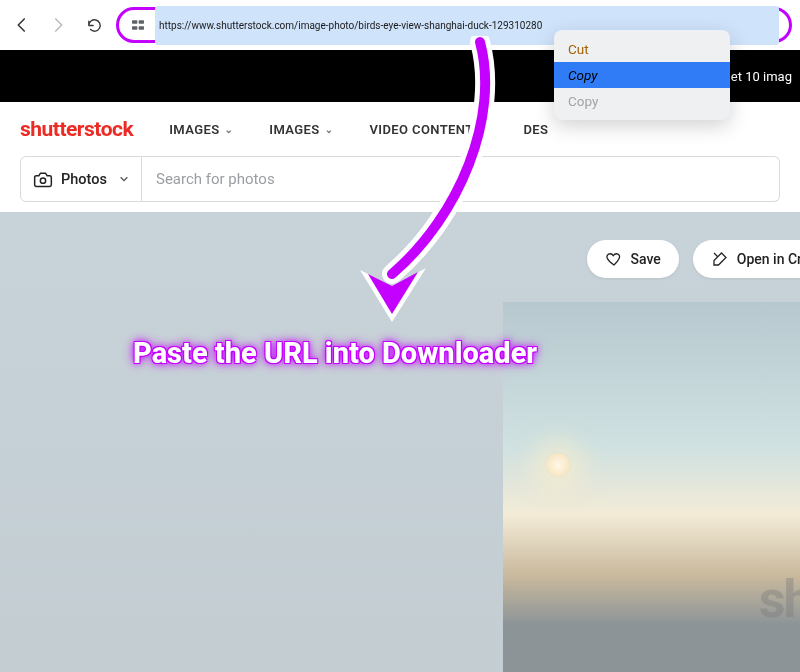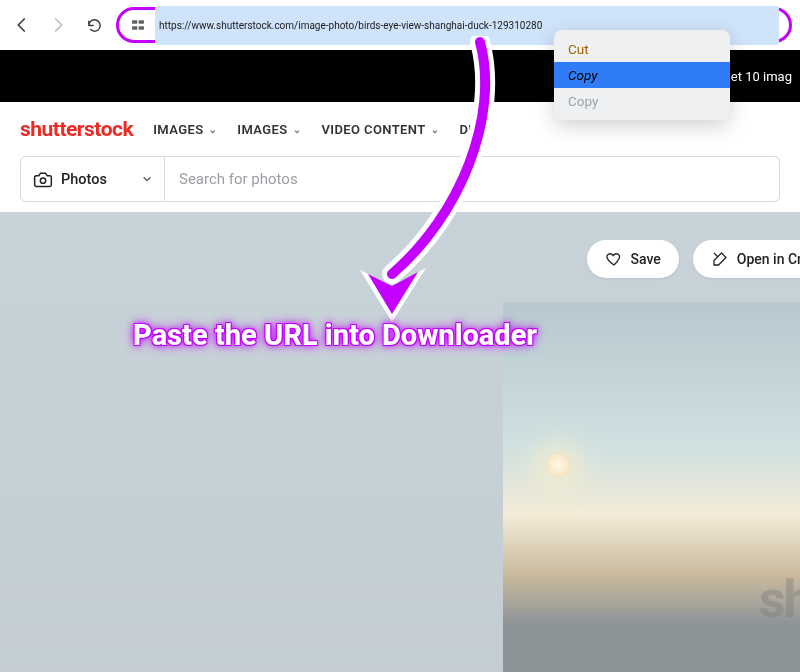--- a/index.html
+++ b/index.html
@@ -16,43 +16,43 @@
   
   .ctx { position: absolute; top: 30px; left: 554px; width: 176px; background: #eef0f1; border-radius: 8px; box-shadow: 0 6px 20px rgba(0,0,0,0.18); padding: 6px 0; z-index: 50; }
   .ctx-item { padding: 5px 14px; font-size: 13.5px; color: #a16207; }
   .ctx-item.sel { background: #2f7cf6; color: #000000; font-style: italic; }
   .ctx-item.dim { color: #a0a4a8; }
 
   
   .banner { height: 52px; background: #000; color: #fff; display: flex; align-items: center; justify-content: flex-end; padding-right: 8px; font-size: 13px; overflow:hidden; }
 
   
-  .site-head { height: 54px; display: flex; align-items: center; gap: 20px; padding: 12px 20px; background:#fff; }
+  .site-head { height: 54px; display: flex; align-items: center; gap: 36px; padding: 12px 20px; background:#fff; }
   .logo { font-weight: 700; font-size: 21px; color: #ee2a24; letter-spacing: -0.5px; }
   .menu-item { font-size: 13px; font-weight: 600; color: #333; letter-spacing: 0.4px; display: inline-flex; align-items: center; gap: 5px; }
   .chev { font-size: 10px; color: #777; }
 
   
   .search-row { height: 56px; display: flex; align-items: stretch; padding: 0 20px 10px 20px; gap: 0; }
-  .cat-dd { width: 145px; border: 1px solid #d7d9db; border-radius: 6px 0 0 6px; display: flex; align-items: center; justify-content: space-between; padding: 0 12px; background: #fff; }
+  .cat-dd { width: 122px; border: 1px solid #d7d9db; border-radius: 6px 0 0 6px; display: flex; align-items: center; justify-content: space-between; padding: 0 12px; background: #fff; }
   .cat-dd .lbl { display: flex; align-items: center; gap: 8px; font-size: 14.5px; color: #222; font-weight: 500; }
   .search-box { flex: 1; border: 1px solid #d7d9db; border-left: none; border-radius: 0 6px 6px 0; display: flex; align-items: center; padding: 0 14px; }
   .search-box input { border: none; outline: none; width: 100%; font-size: 15px; color: #8b5cf6; }
   .search-box input::placeholder { color: #9a9ea3; }
 
   
   .hero { position: relative; height: 564px; background: linear-gradient(180deg,#c8d3d9 0%, #c2ccd1 100%); overflow: hidden; }
   .pill-row { position: absolute; top: 28px; right: -20px; display: flex; gap: 14px; z-index: 4; }
   .pill { background: #fff; border-radius: 22px; height: 38px; padding: 0 18px; display: flex; align-items: center; gap: 8px; font-size: 14px; color: #222; box-shadow: 0 1px 3px rgba(0,0,0,0.08); font-weight: 500; }
   .photo { position: absolute; left: 503px; top: 90px; width: 400px; height: 380px; background: linear-gradient(180deg,#b7c9cf 0%, #cfe1e1 38%, #f3ebd7 56%, #c9b99d 72%, #8c9498 85%); z-index: 2; overflow: hidden; }
   .sun { position:absolute; left:42px; top:150px; width:26px; height:26px; border-radius:50%; background:radial-gradient(circle,#fff8e8 0%, #f7e7c4 60%, transparent 75%); box-shadow:0 0 26px 12px rgba(255,240,200,0.6);} 
   .wm { position: absolute; right: 8px; bottom: 52px; font-size: 52px; font-weight: 700; color: rgba(120,120,120,0.38); letter-spacing: -2px; }
 
   
-  .instr { position: absolute; top: 318px; left: 133px; font-size: 29px; font-weight: 800; color: #fff; text-shadow: 0 0 6px #c400ff, 0 0 12px #c400ff, 1px 1px 0 #c400ff, -1px -1px 0 #c400ff, 1px -1px 0 #c400ff, -1px 1px 0 #c400ff; z-index: 30; }
+  .instr { position: absolute; top: 336px; left: 133px; font-size: 29px; font-weight: 800; color: #fff; text-shadow: 0 0 6px #c400ff, 0 0 12px #c400ff, 1px 1px 0 #c400ff, -1px -1px 0 #c400ff, 1px -1px 0 #c400ff, -1px 1px 0 #c400ff; z-index: 30; }
 
   
   .arrow-svg { position: absolute; top: 36px; left: 350px; width: 160px; height: 290px; z-index: 25; pointer-events: none; }
 
   svg { display: block; }
 </style>
 </head>
 <body>
 
 <div class="chrome">

